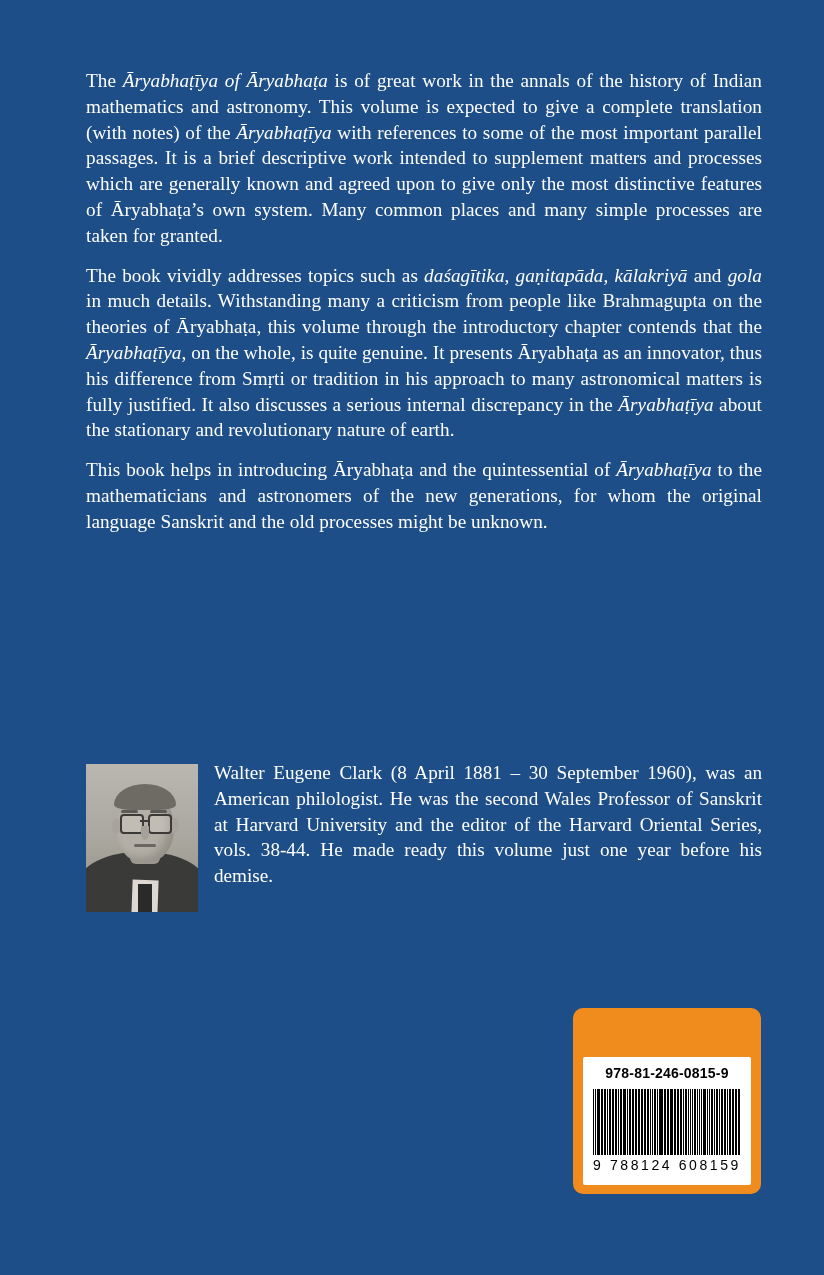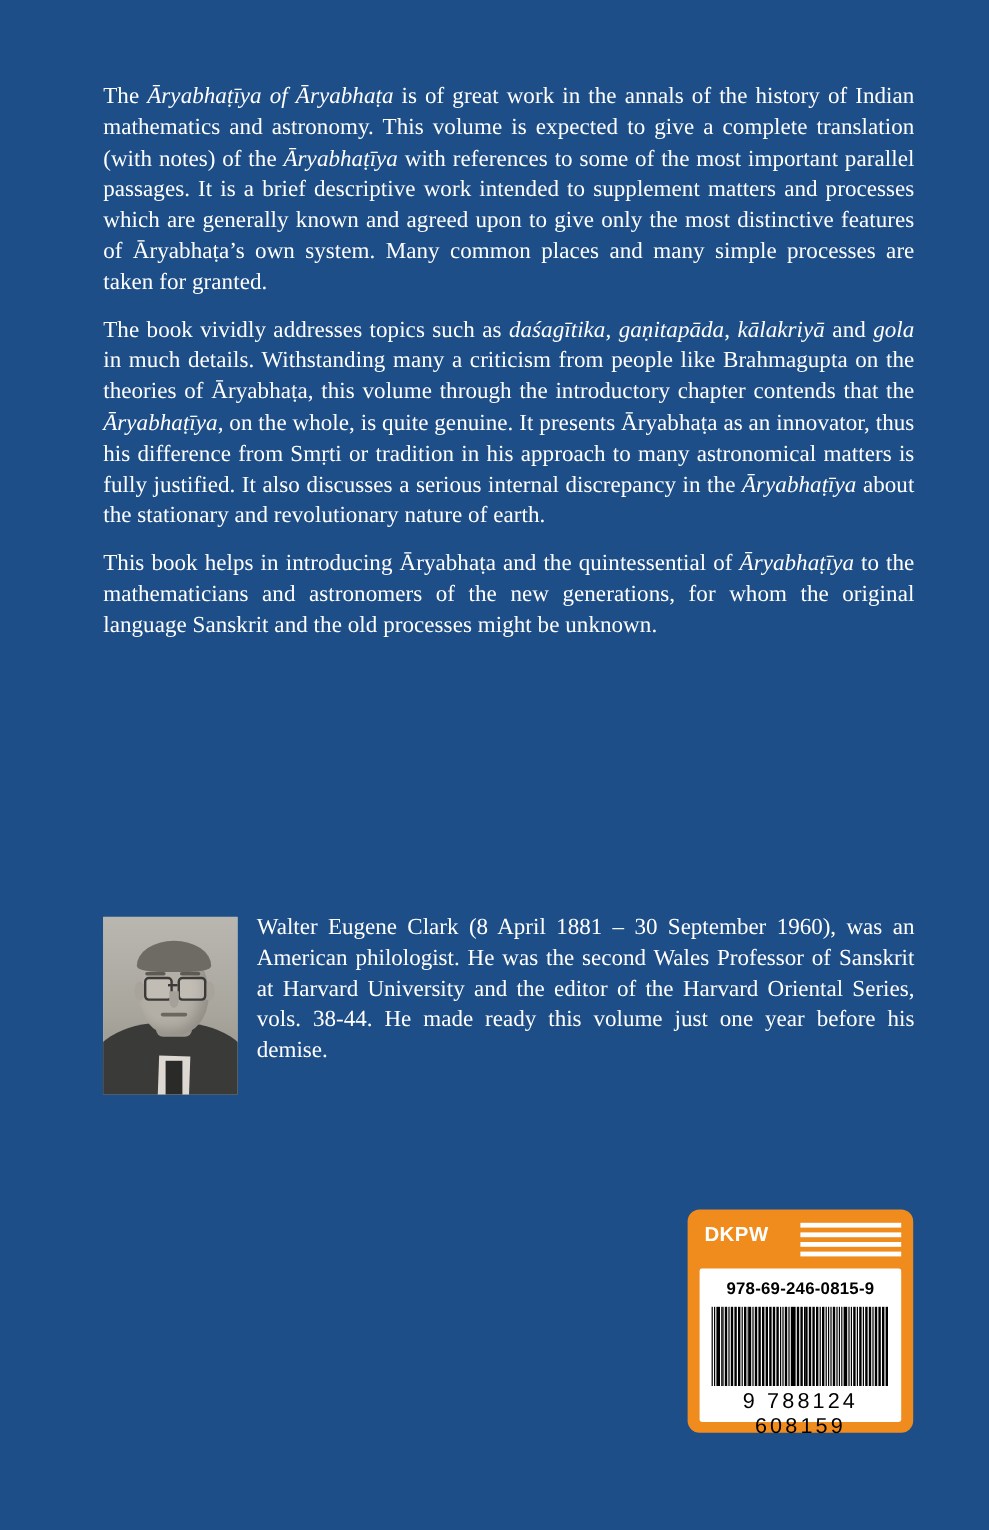--- a/index.html
+++ b/index.html
@@ -272,21 +272,21 @@
     background: #000000;
     margin-right: 1px;
   }
   .barcode-digits {
     position: absolute;
     left: 8px;
     top: 100px;
     width: 152px;
     text-align: center;
     font-family: "Liberation Sans", sans-serif;
-    font-size: 18px;
+    font-size: 14px;
     color: #000000;
     letter-spacing: 2.6px;
   }
 </style>
 </head>
 <body>
 
 <div class="page">
 
   <div class="blurb">
@@ -314,31 +314,22 @@
       <span class="ph-glass-r"></span>
       <span class="ph-bridge"></span>
       <span class="ph-nose"></span>
       <span class="ph-mouth"></span>
     </div>
     <p><span class="author-name">Walter Eugene Clark</span><span> (8 April 1881 – 30 September 1960), was an American philologist. He was the second Wales Professor of Sanskrit at Harvard University and the editor of the Harvard Oriental Series, vols. 38-44. He made ready this volume just one year before his demise.</span></p>
   </div>
 
   <div class="badge">
     <div class="badge-inner">
-      <div class="dkpw-row">
-        <span class="dkpw-label">DKPW</span>
-        <span class="dkpw-lines">
-          <i></i>
-            <i></i>
-            <i></i>
-            <i></i>
-        </span>
-      </div>
       <div class="badge-white">
-        <div class="isbn-text">978-69-246-0815-9</div>
+        <div class="isbn-text">978-81-246-0815-9</div>
         <div class="barcode">
             <i style="width: 1px;"></i>
             <i style="width: 2px;"></i>
             <i style="width: 3px;"></i>
             <i style="width: 1px;"></i>
             <i style="width: 1px;"></i>
             <i style="width: 3px;"></i>
             <i style="width: 1px;"></i>
             <i style="width: 2px;"></i>
             <i style="width: 3px;"></i>

